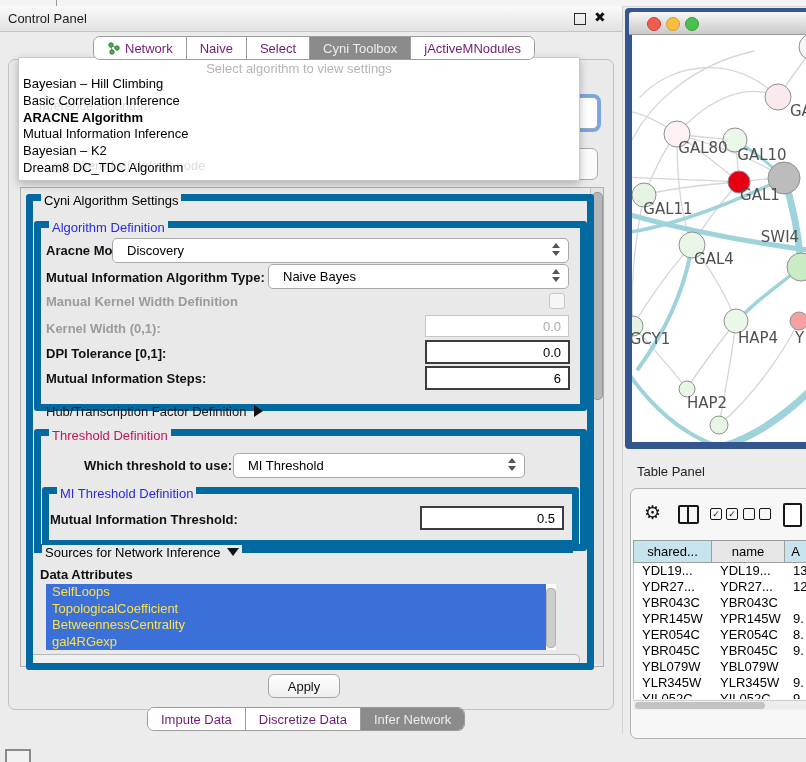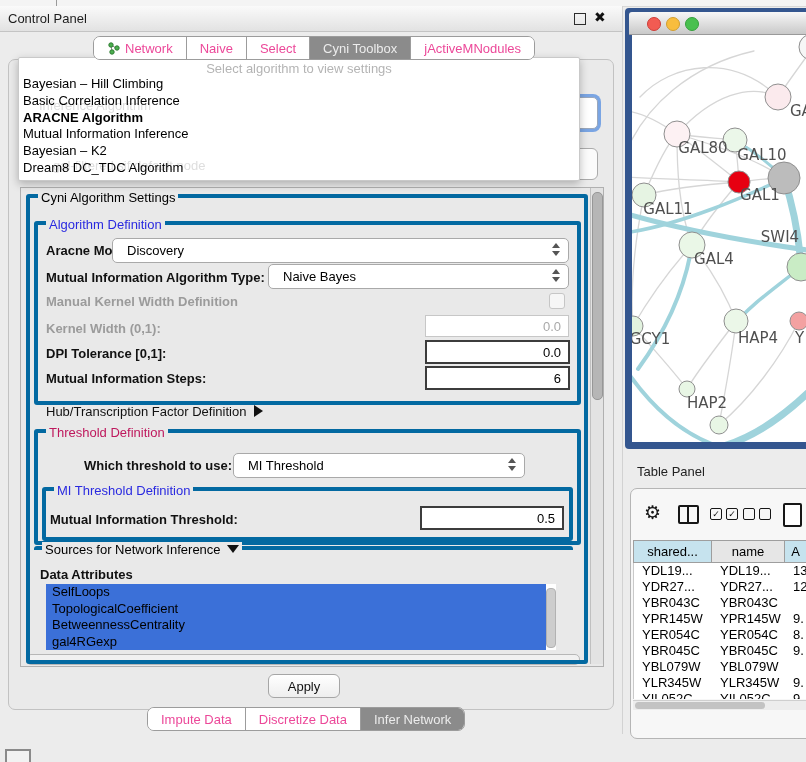--- a/index.html
+++ b/index.html
@@ -21,21 +21,21 @@
   #cp-close{left:594px;top:3px;font-size:14px;font-weight:bold;color:#111;}
 
   
   #inner-panel{left:8px;top:53px;width:604px;height:649px;background:#eaeaea;
                border:1px solid #c2c2c2;border-radius:7px;}
 
   
   .tabgroup{display:flex;height:22px;border:1px solid #9c9c9c;border-radius:7px;overflow:hidden;background:#fff;z-index:6;}
   #top-tabs{left:93px;top:30px;}
   #bottom-tabs{left:147px;top:701px;z-index:6;}
-  .tab{display:flex;align-items:center;gap:5px;padding:0 13px;font-size:13px;color:#ec4899;
+  .tab{display:flex;align-items:center;gap:5px;padding:0 13px;font-size:13px;color:#701a75;
        border-right:1px solid #9c9c9c;background:#fff;cursor:default;white-space:nowrap;}
   .tab:last-child{border-right:none;}
   .tab.sel{background:#8b8b8b;color:#ececec;}
   .net-ico svg{display:block;}
 
   
   #frag-combo-blue{left:560px;top:91px;width:36px;height:30px;border:1px solid #9aa7bb;border-radius:5px;
                    background:#fff;box-shadow:0 0 0 3px #7aa5e3;z-index:2;}
   #frag-combo-gray{left:30px;top:142px;width:566px;height:30px;border:1px solid #ababab;border-radius:6px;
                    background:#fbfbfb;z-index:2;}
@@ -49,21 +49,21 @@
   .ghost{position:absolute;font-size:13px;color:#dedede;z-index:1;white-space:nowrap;}
   #ghost1{left:20px;top:40px;}
   #ghost2{left:34px;top:100px;}
 
   
   #settings-vp{left:20px;top:181px;width:582px;height:478px;background:#e9e9e9;border:1px solid #b0b0b0;}
   #vp-scroll{left:590px;top:182px;width:12px;height:476px;background:#e3e3e3;border-left:1px solid #c0c0c0;}
   #vp-thumb{left:591.5px;top:186px;width:9px;height:206px;background:#b6b6b6;border:1px solid #979797;border-radius:5px;}
   #hscroll-thumb{left:26px;top:648px;width:552px;height:9px;background:#f1f1f1;border:1px solid #b7b7b7;border-radius:5px;}
 
-  .groupbox{border:4px solid #0369a1;border-radius:3px;}
+  .groupbox{border:7px solid #0369a1;border-radius:3px;}
   .legend{position:absolute;top:-8px;left:8px;background:#e9e9e9;padding:0 3px;font-size:13px;white-space:nowrap;}
   .legend.blue{color:#2a2ae0;}
   .legend.green{color:#be185d;}
 
   #gb-cyni{left:26px;top:188px;width:554px;height:462px;}
   #gb-algdef{left:34px;top:215px;width:539px;height:176px;}
   #gb-threshold{left:34px;top:423px;width:539px;height:108px;}
   #gb-mith{left:42px;top:481px;width:523px;height:46px;}
   #gb-sources{left:34px;top:540px;width:539px;height:104px;border-bottom:none;border-left:none;border-right:none;}
 
@@ -88,21 +88,21 @@
 
   #cb-kernel{left:549px;top:287px;width:14px;height:14px;background:#f6f6f6;border:1px solid #c6c6c6;border-radius:3px;}
 
   .tri-right{display:inline-block;width:0;height:0;border-top:6px solid transparent;border-bottom:6px solid transparent;
              border-left:9px solid #111;vertical-align:-1px;margin-left:8px;}
   .tri-down{display:inline-block;width:0;height:0;border-left:6px solid transparent;border-right:6px solid transparent;
             border-top:8px solid #111;vertical-align:1px;margin-left:6px;}
 
   #attr-title{left:40px;top:561px;}
   #attr-list{left:46px;top:578px;width:510px;height:66px;background:#fff;overflow:hidden;}
-  .attr-row{height:16.5px;line-height:16.5px;background:#3b70d8;color:#000000;font-size:13px;padding-left:6px;width:494px;}
+  .attr-row{height:16.5px;line-height:16.5px;background:#3b70d8;color:#fde047;font-size:13px;padding-left:6px;width:494px;}
   #attr-scroll{left:546px;top:582px;width:8px;height:58px;background:#cdcdcd;border:1px solid #b2b2b2;border-radius:4px;}
 
   #apply-btn{left:268px;top:668px;width:70px;height:22px;background:linear-gradient(#ffffff,#eeeeee);
              border:1px solid #a6a6a6;border-radius:6px;font-size:13px;color:#111;
              display:flex;align-items:center;justify-content:center;z-index:4;}
 
   #bl-icon{left:5px;top:749px;width:22px;height:18px;border:2px solid #8a8a8a;background:#f2f2f2;}
 
   
   #net-window{left:625px;top:8px;width:181px;height:441px;background:#34568f;

